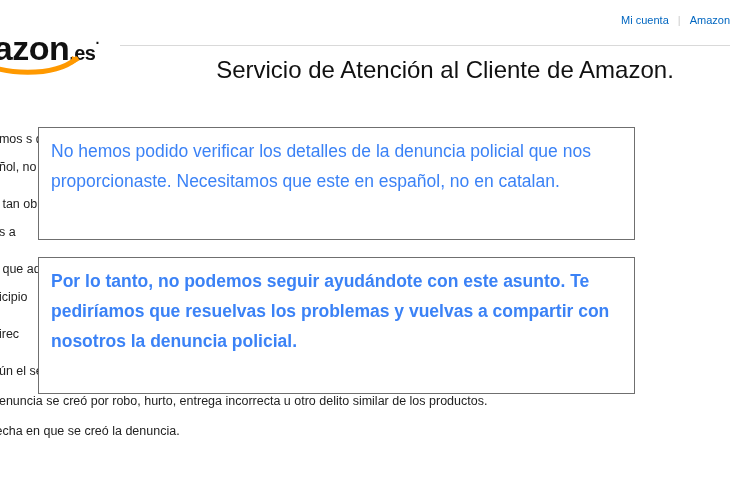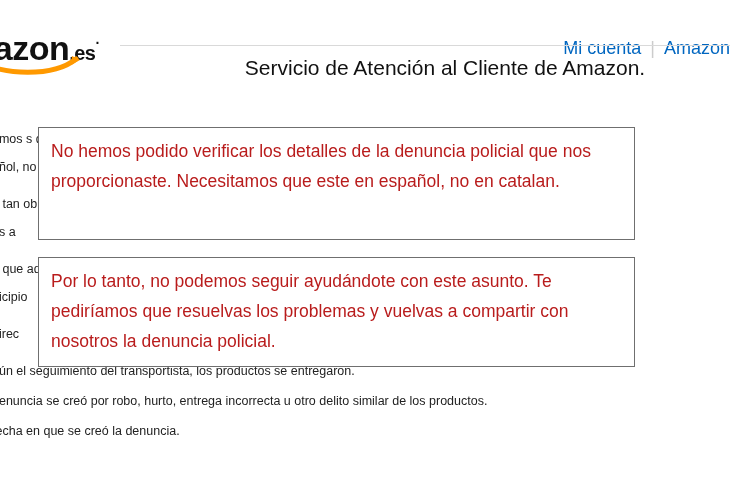--- a/index.html
+++ b/index.html
@@ -19,23 +19,23 @@
   .page {
     position: relative;
     width: 730px;
     height: 500px;
     overflow: hidden;
   }
 
   
   .header-links {
     position: absolute;
-    top: 38px;
+    top: 14px;
     right: 0px;
-    font-size: 18px;
+    font-size: 11px;
     color: #0066c0;
     white-space: nowrap;
   }
   .header-links a {
     color: #0066c0;
     text-decoration: none;
   }
   .header-links .divider {
     color: #cccccc;
     padding: 0 9px;
@@ -81,21 +81,21 @@
     height: 1px;
     background: #d9d9d9;
   }
 
   .page-title {
     position: absolute;
     left: 0;
     right: 0;
     top: 56px;
     text-align: center;
-    font-size: 21px;
+    font-size: 24px;
     color: #111111;
     padding-left: 160px;
     box-sizing: border-box;
   }
 
   
   .letter {
     position: absolute;
     left: -8px;
     top: 98px;
@@ -118,34 +118,35 @@
   }
 
   
   .note-box {
     position: absolute;
     background: #ffffff;
     border: 1px solid #6f6f6f;
     box-sizing: border-box;
     font-size: 17.5px;
     line-height: 30px;
-    color: #b91c1c;
+    color: #3b82f6;
     padding: 8px 12px 8px 12px;
   }
   #note-one {
     left: 38px;
     top: 127px;
     width: 597px;
     height: 113px;
   }
   #note-two {
     left: 38px;
     top: 257px;
     width: 597px;
-    height: 110px;
+    height: 137px;
+    font-weight: bold;
   }
 </style>
 </head>
 <body>
 
 <div class="page">
 
   <div class="header-links">
     <a href="#">Mi cuenta</a><span class="divider">|</span><a href="#">Amazon</a>
   </div>

